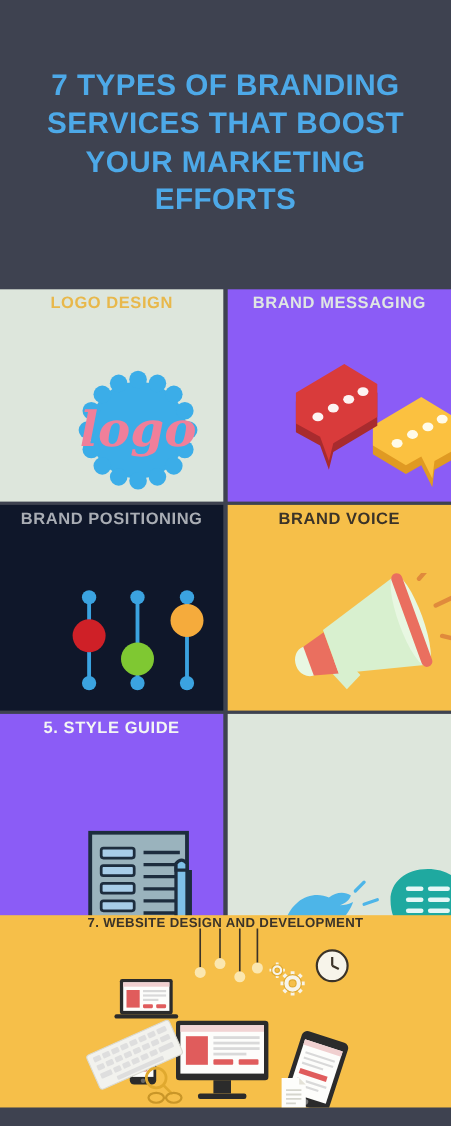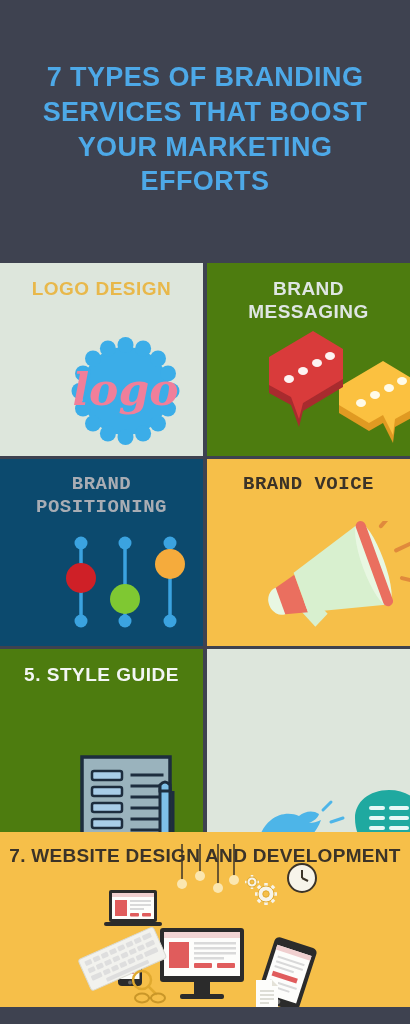--- a/index.html
+++ b/index.html
@@ -55,65 +55,65 @@
   }
   .cell-left  { left: 0; }
   .cell-right { left: 207px; }
   .row1 { top: 0;   height: 193px; }
   .row2 { top: 196px; height: 187px; }
   .row3 { top: 386px; height: 231px; }
 
   .cell-title {
     position: absolute;
     left: 0; right: 0;
-    top: 14px;
+    top: 4px;
     text-align: center;
     font-weight: bold;
-    font-size: 19px;
+    font-size: 15px;
     line-height: 1.22;
     letter-spacing: 0.5px;
     text-transform: uppercase;
     padding: 0 10px;
     box-sizing: border-box;
   }
   .art {
     position: absolute;
     left: 0; right: 0; bottom: 0;
     height: 125px;
     padding-left: 24px;
   }
 
   
   .bg-mint  { background: #dde6dc; }
-  .bg-slate { background: #4d7c0f; }
-  .bg-dark  { background: #0c4a6e; font-family: Liberation Mono, monospace; }
+  .bg-slate { background: #8b5cf6; }
+  .bg-dark  { background: #0f172a; }
   .bg-amber { background: #f6bf49; }
 
   .t-gold  { color: #e8b84b; }
   .t-light { color: #dfe6e3; }
   .t-gray  { color: #a9adb4; }
-  .t-dark  { color: #3b3328; font-family: Liberation Mono, monospace; }
+  .t-dark  { color: #3b3328; }
   .t-white { color: #f3f6f4; }
 
   
   .section7 {
     position: absolute;
     left: 0; top: 832px;
     width: 410px;
     height: 175px;
     background: #f6bf49;
     overflow: hidden;
   }
   .section7-title {
     position: absolute;
-    left: 0; right: 0; top: 13px;
+    left: 0; right: 0; top: 0;
     text-align: center;
     color: #3b3328;
     font-weight: bold;
-    font-size: 19px;
+    font-size: 12px;
     line-height: 1.2;
     letter-spacing: 0.3px;
     text-transform: uppercase;
     z-index: 3;
   }
   .footer-bar {
     position: absolute;
     left: 0; top: 1007px;
     width: 410px; height: 17px;
     background: #3e4250;

